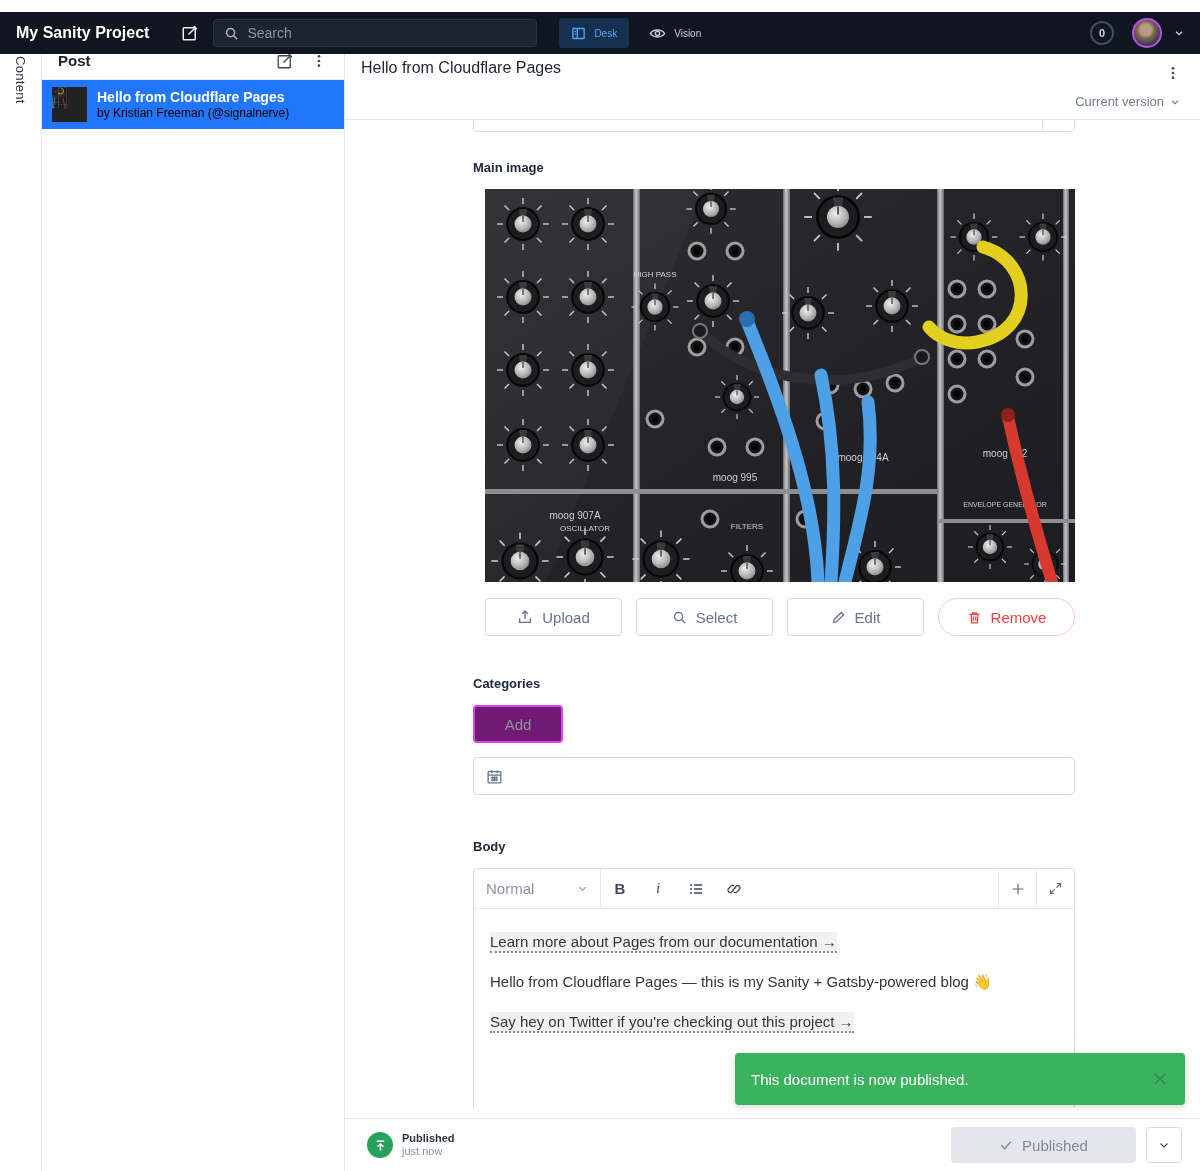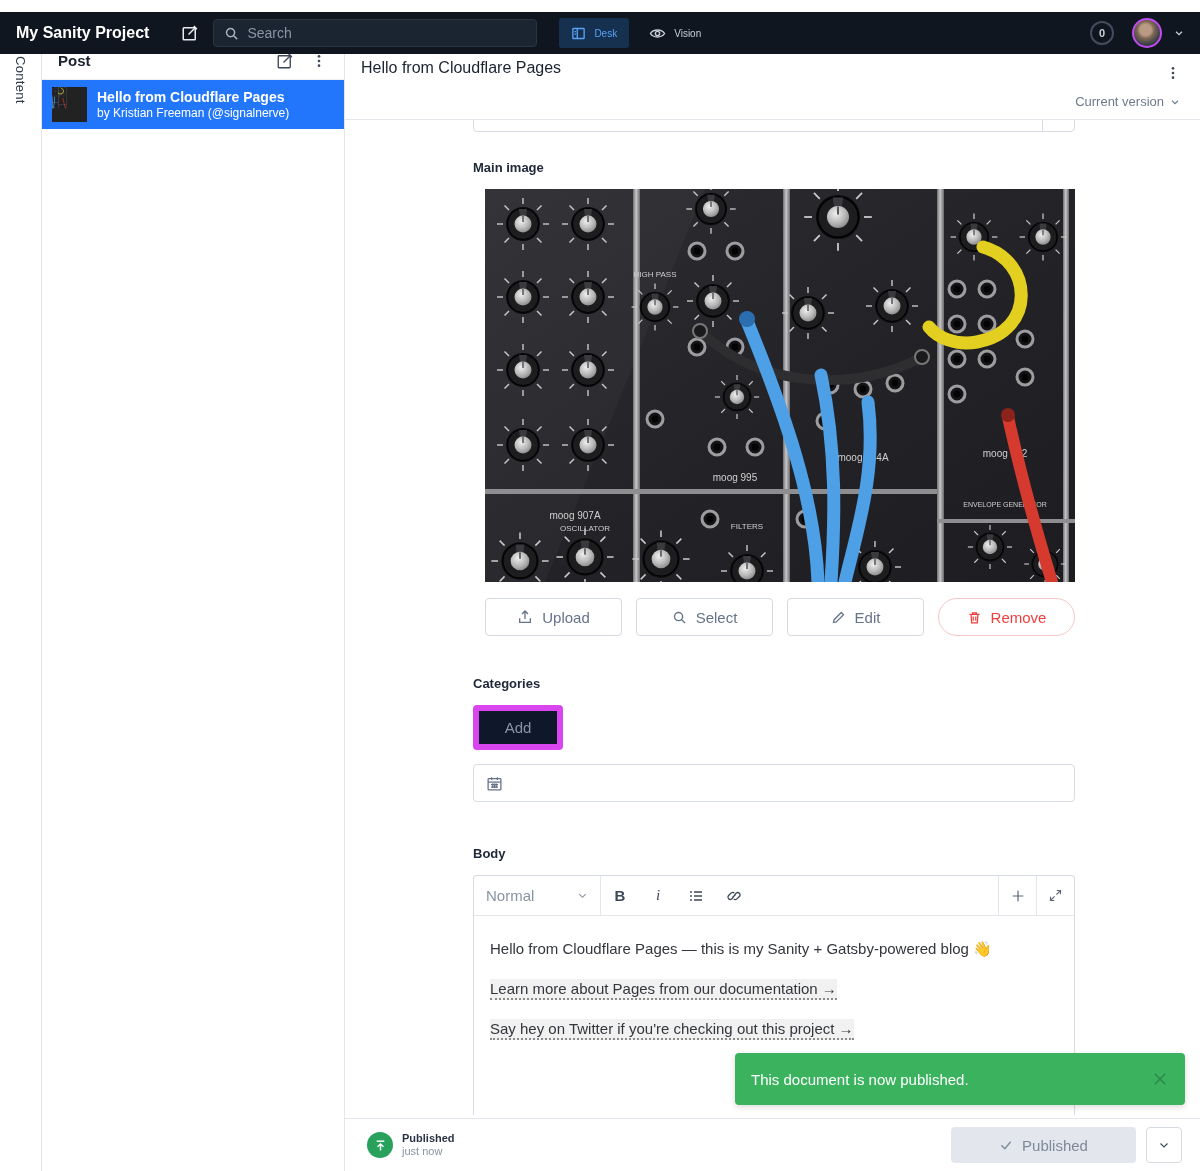--- a/index.html
+++ b/index.html
@@ -34,21 +34,21 @@
   .content-strip span { writing-mode:vertical-rl; text-orientation:mixed; font-size:13px; color:#30394a; letter-spacing:.3px; cursor:pointer; }
 
   
   .post-pane { width:303px; flex:none; border-right:1px solid #e3e6eb; display:flex; flex-direction:column; }
   .pane-header { height:38px; display:flex; align-items:center; padding:0 8px 0 16px; border-bottom:1px solid #eceef2; }
   .pane-title { font-size:15px; font-weight:bold; color:#1c2330; flex:1; }
   .pane-iconbtn { width:34px; height:34px; display:flex; align-items:center; justify-content:center; color:#3c4758; cursor:pointer; border-radius:3px; }
   .post-item { height:49px; background:#2276fc; display:flex; align-items:center; gap:10px; padding:0 10px; cursor:pointer; }
   .post-thumb { width:35px; height:35px; flex:none; background:#222; overflow:hidden; }
   .post-item-title { font-size:14px; font-weight:bold; color:#fff; line-height:17px; }
-  .post-item-sub { font-size:12px; color:#ffffff; line-height:15px; }
+  .post-item-sub { font-size:12px; color:#000000; line-height:15px; }
 
   
   .doc-pane { flex:1; display:flex; flex-direction:column; position:relative; background:#fff; }
   .doc-header { height:78px; border-bottom:1px solid #e3e6eb; padding:14px 10px 8px 16px; position:relative; z-index:5; background:#fff; }
   .doc-title-row { display:flex; align-items:flex-start; }
   .doc-title { font-size:16px; color:#1c2330; flex:1; padding-top:3px; }
   .doc-version { position:absolute; right:20px; bottom:10px; font-size:13px; color:#6e7a8c; display:flex; align-items:center; gap:6px; cursor:pointer; }
 
   .doc-scroll { flex:1; overflow:hidden; position:relative; }
   .form-col { width:602px; margin-left:128px; }
@@ -61,21 +61,21 @@
   .lbl-mainimage { margin-top:28px; }
   .image-block { margin-left:12px; width:590px; }
   .image-frame { margin-top:14px; width:590px; height:393px; background:#232327; cursor:pointer; }
   .image-actions { margin-top:16px; display:flex; gap:14px; }
   .act-btn { flex:1; height:38px; border:1px solid #d5d9e0; background:#fff; border-radius:4px; font-size:15px;
              color:#66738a; display:flex; align-items:center; justify-content:center; gap:9px; cursor:pointer;
              font-family:"Liberation Sans",sans-serif; }
   .act-btn.danger { color:#f03e3e; border-color:#f6c7c7;border-radius:19px; }
 
   .lbl-categories { margin-top:40px; }
-  .add-btn { margin-top:14px; width:90px; height:45px; border:6px solid #d946ef; background:#0f172a; border-radius:4px;
+  .add-btn { margin-top:14px; width:90px; height:38px; border:2px solid #d946ef; background:#701a75; border-radius:4px;
              font-size:15px; color:#8a93a3; cursor:pointer; font-family:"Liberation Sans",sans-serif; }
 
   .lbl-published { margin-top:44px; }
   .date-wrap { margin-top:14px; height:38px; border:1px solid #d8dce3; border-radius:4px; display:flex; align-items:center; padding:0 12px; gap:10px; }
   .date-wrap input { flex:1; border:none; outline:none; font-size:15px; color:#2a3344; font-family:"Liberation Sans",sans-serif; }
   .date-cal { color:#66738a; display:flex; cursor:pointer; }
 
   .lbl-body { margin-top:44px; }
   .editor { margin-top:14px; border:1px solid #d8dce3; border-radius:4px 4px 0 0; border-bottom:none; height:240px; overflow:hidden; }
   .editor-toolbar { height:40px; border-bottom:1px solid #e3e6eb; display:flex; align-items:stretch; }
@@ -471,22 +471,22 @@
             <div class="tb-cell">
               <span>
                 <svg width="15" height="15" viewBox="0 0 24 24" fill="none" stroke="currentColor" stroke-width="1.8">
                     <path d="M14 4 L20 4 L20 10 M20 4 L13.5 10.5"></path>
                     <path d="M10 20 L4 20 L4 14 M4 20 L10.5 13.5"></path>
                   </svg>
               </span>
             </div>
           </div>
           <div class="editor-body">
+            <div class="p"><span class="body-link">Learn more about Pages from our documentation →</span></div>
             <div class="p">Hello from Cloudflare Pages — this is my Sanity + Gatsby-powered blog 👋</div>
-            <div class="p"><span class="body-link">Learn more about Pages from our documentation →</span></div>
             <div class="p"><span class="body-link">Say hey on Twitter if you're checking out this project →</span></div>
           </div>
         </div>
 
       </div>
     </div>
 
     <div class="toast">
       <div class="toast-msg">This document is now published.</div>
       <span class="toast-close">

